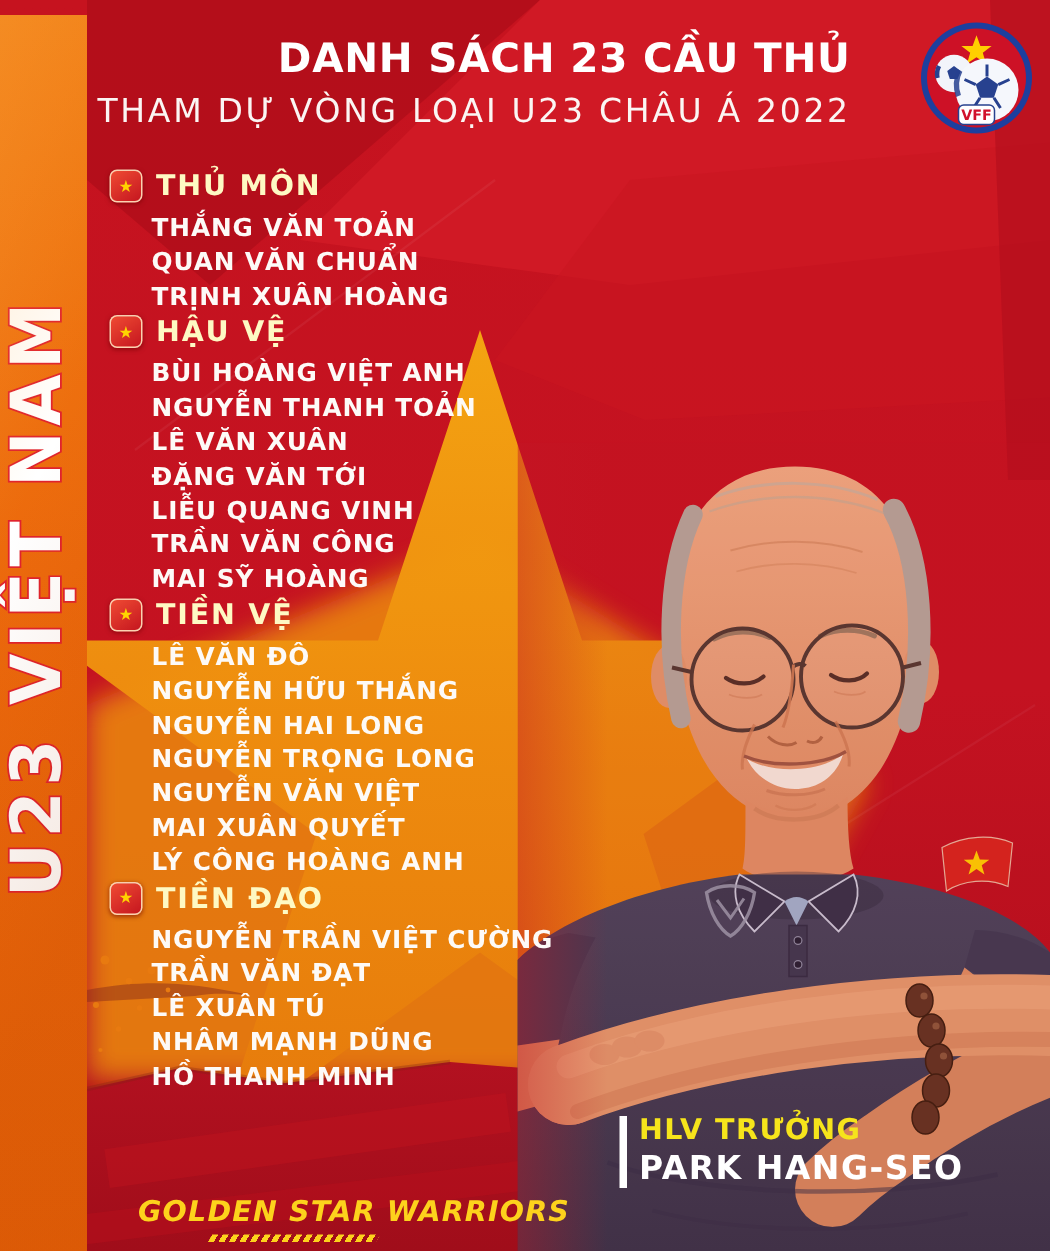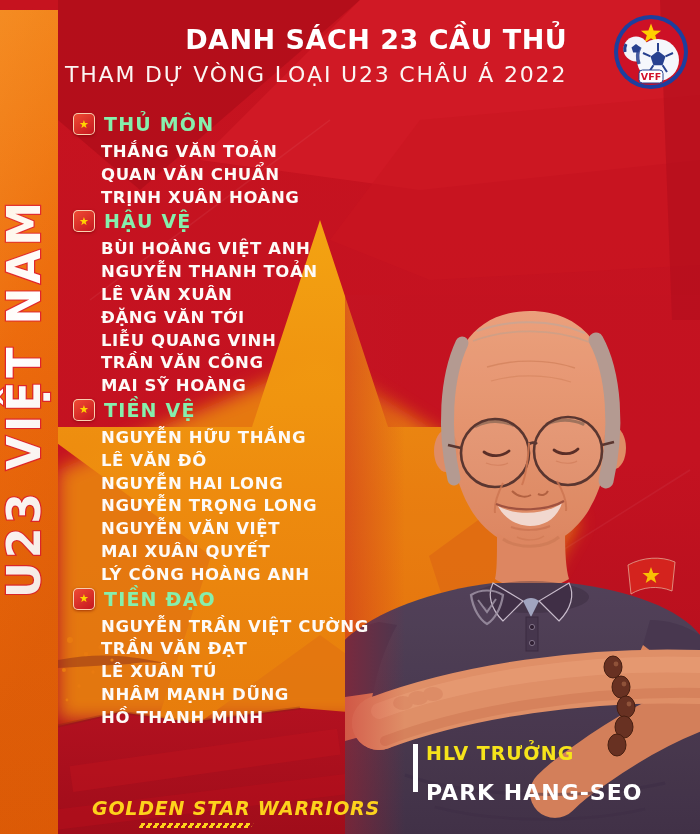--- a/index.html
+++ b/index.html
@@ -30,32 +30,32 @@
   .sec-s1{margin-bottom:21px;} .sec-s2{margin-bottom:9px;} .sec-s3{margin-bottom:8px;}
   .sec-head{display:flex;align-items:center;gap:9px;height:24px;margin-bottom:5px;}
   .flag-ic{
     width:20px;height:20px;border-radius:5px;flex:0 0 20px;
     background:linear-gradient(145deg,#ef4b33,#c5161f);
     border:1px solid rgba(255,236,200,.85);
     box-shadow:0 1px 3px rgba(110,0,0,.55);
     display:flex;align-items:center;justify-content:center;
     font-size:11px;line-height:1;color:#ffd400;
   }
-  .sec-title{font-size:19px;font-weight:800;color:#86efac;letter-spacing:1.2px;margin:0;}
+  .sec-title{font-size:19px;font-weight:800;color:#fef9c3;letter-spacing:1.2px;margin:0;}
   .roster ul{list-style:none;margin:0;padding:0 0 0 28px;}
   .roster li{
     font-size:16.5px;font-weight:700;color:#fdfaf7;
     letter-spacing:.6px;line-height:22.8px;white-space:nowrap;
   }
   
   .coach{position:absolute;left:345px;top:295px;width:355px;height:539px;z-index:2;}
   .coach-label{position:absolute;left:413px;top:742px;display:flex;gap:8px;z-index:5;}
   .label-bar{width:5px;height:48px;background:#fff;margin-top:2px;}
   .role{font-size:19px;font-weight:800;color:#f6e41b;letter-spacing:1px;}
-  .cname{font-size:22px;font-weight:800;color:#fff;letter-spacing:1px;margin-top:16px;}
+  .cname{font-size:22px;font-weight:800;color:#fff;letter-spacing:1px;margin-top:3px;}
   
   .slogan{position:absolute;left:92px;top:797px;z-index:4;}
   .slogan-text{font-size:19px;font-style:italic;font-weight:800;color:#fdd21c;letter-spacing:.8px;}
   .dashes{
     margin:4px 0 0 48px;width:112px;height:5px;transform:skewX(-30deg);
     background:repeating-linear-gradient(90deg,#fdd21c 0 4px,transparent 4px 7px);
   }
 </style>
 </head>
 <body>
@@ -177,22 +177,22 @@
     </section>
 
     <section class="sec-s3">
       <div class="sec-head">
         <span class="flag-ic">
             <span>★</span>
           </span>
         <h2 class="sec-title">TIỀN VỆ</h2>
       </div>
       <ul>
+        <li>LÊ VĂN ĐÔ</li>
         <li>NGUYỄN HỮU THẮNG</li>
-        <li>LÊ VĂN ĐÔ</li>
         <li>NGUYỄN HAI LONG</li>
         <li>NGUYỄN TRỌNG LONG</li>
         <li>NGUYỄN VĂN VIỆT</li>
         <li>MAI XUÂN QUYẾT</li>
         <li>LÝ CÔNG HOÀNG ANH</li>
       </ul>
     </section>
 
     <section>
       <div class="sec-head">

